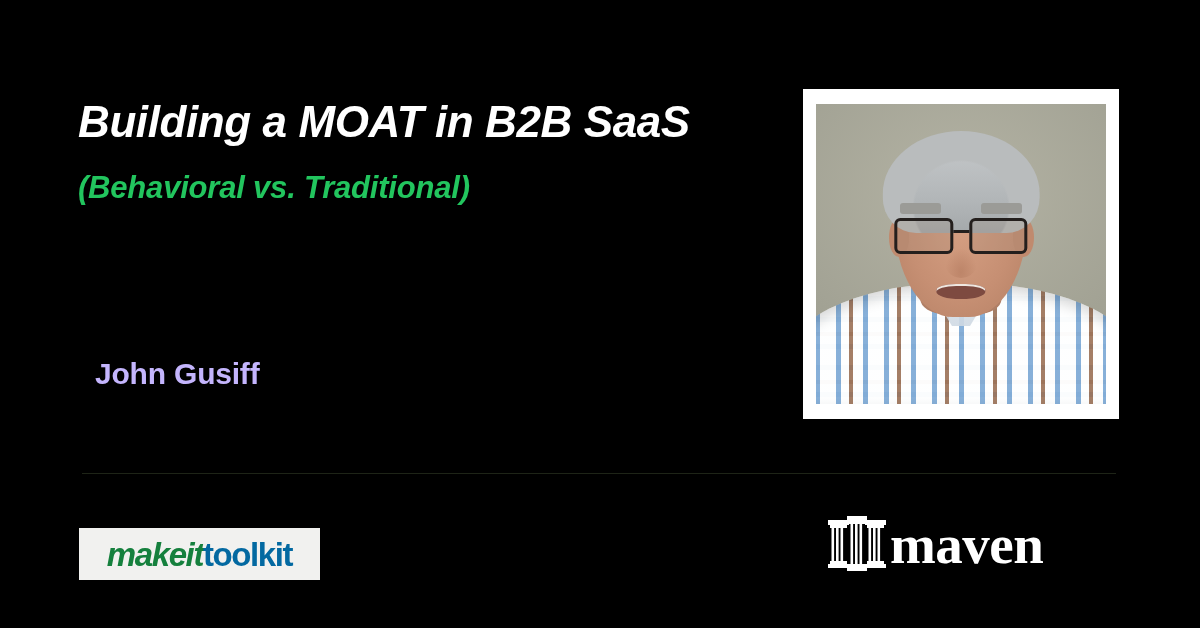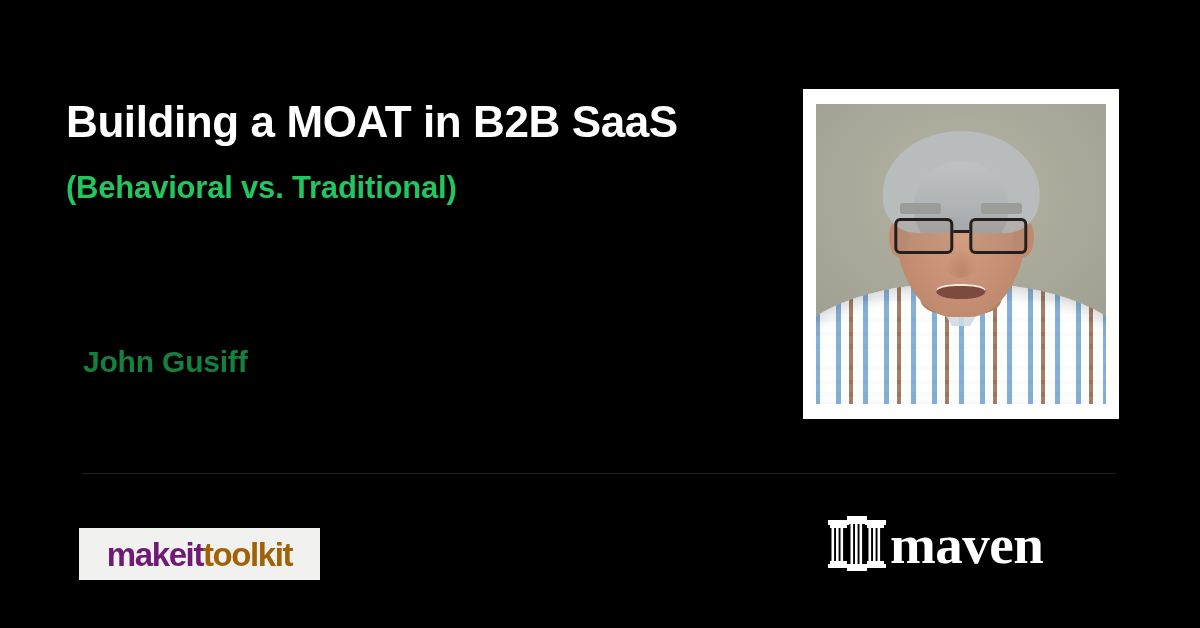--- a/index.html
+++ b/index.html
@@ -16,23 +16,24 @@
     position: relative;
     width: 1200px;
     height: 628px;
     background: #000000;
     overflow: hidden;
   }
 
   
   .title-block {
     position: absolute;
-    left: 66px;
+    left: 78px;
     top: 96px;
     width: 640px;
+    font-style: italic;
   }
   .slide-title {
     font-size: 44px;
     font-weight: 700;
     line-height: 1.16;
     letter-spacing: -0.4px;
     color: #ffffff;
     margin: 0;
     white-space: pre-line;
   }
@@ -47,23 +48,23 @@
 
   .speaker-block {
     position: absolute;
     left: 83px;
     top: 344px;
     width: 600px;
   }
   .speaker-name {
     font-size: 30px;
     font-weight: 700;
-    color: #15803d;
+    color: #c4b5fd;
     letter-spacing: -0.2px;
-    margin: 0;
+    margin: 12px;
     line-height: 1.2;
   }
   .speaker-role {
     font-size: 29px;
     font-weight: 400;
     color: #f2f2f2;
     letter-spacing: -0.1px;
     line-height: 1.33;
     margin: 22px 0 0 0;
     white-space: pre-line;
@@ -236,22 +237,22 @@
     justify-content: center;
     overflow: hidden;
   }
   .mit-word {
     font-family: "Liberation Sans", sans-serif;
     font-size: 33px;
     font-weight: 700;
     letter-spacing: -1.4px;
     line-height: 1;
   }
-  .mit-make { color: #701a75; }
-  .mit-tool { color: #a16207; }
+  .mit-make { color: #15803d; font-style: italic; }
+  .mit-tool { color: #0369a1; }
 
   
   .maven-logo {
     position: absolute;
     left: 828px;
     top: 512px;
     height: 64px;
     display: flex;
     align-items: center;
     gap: 4px;

